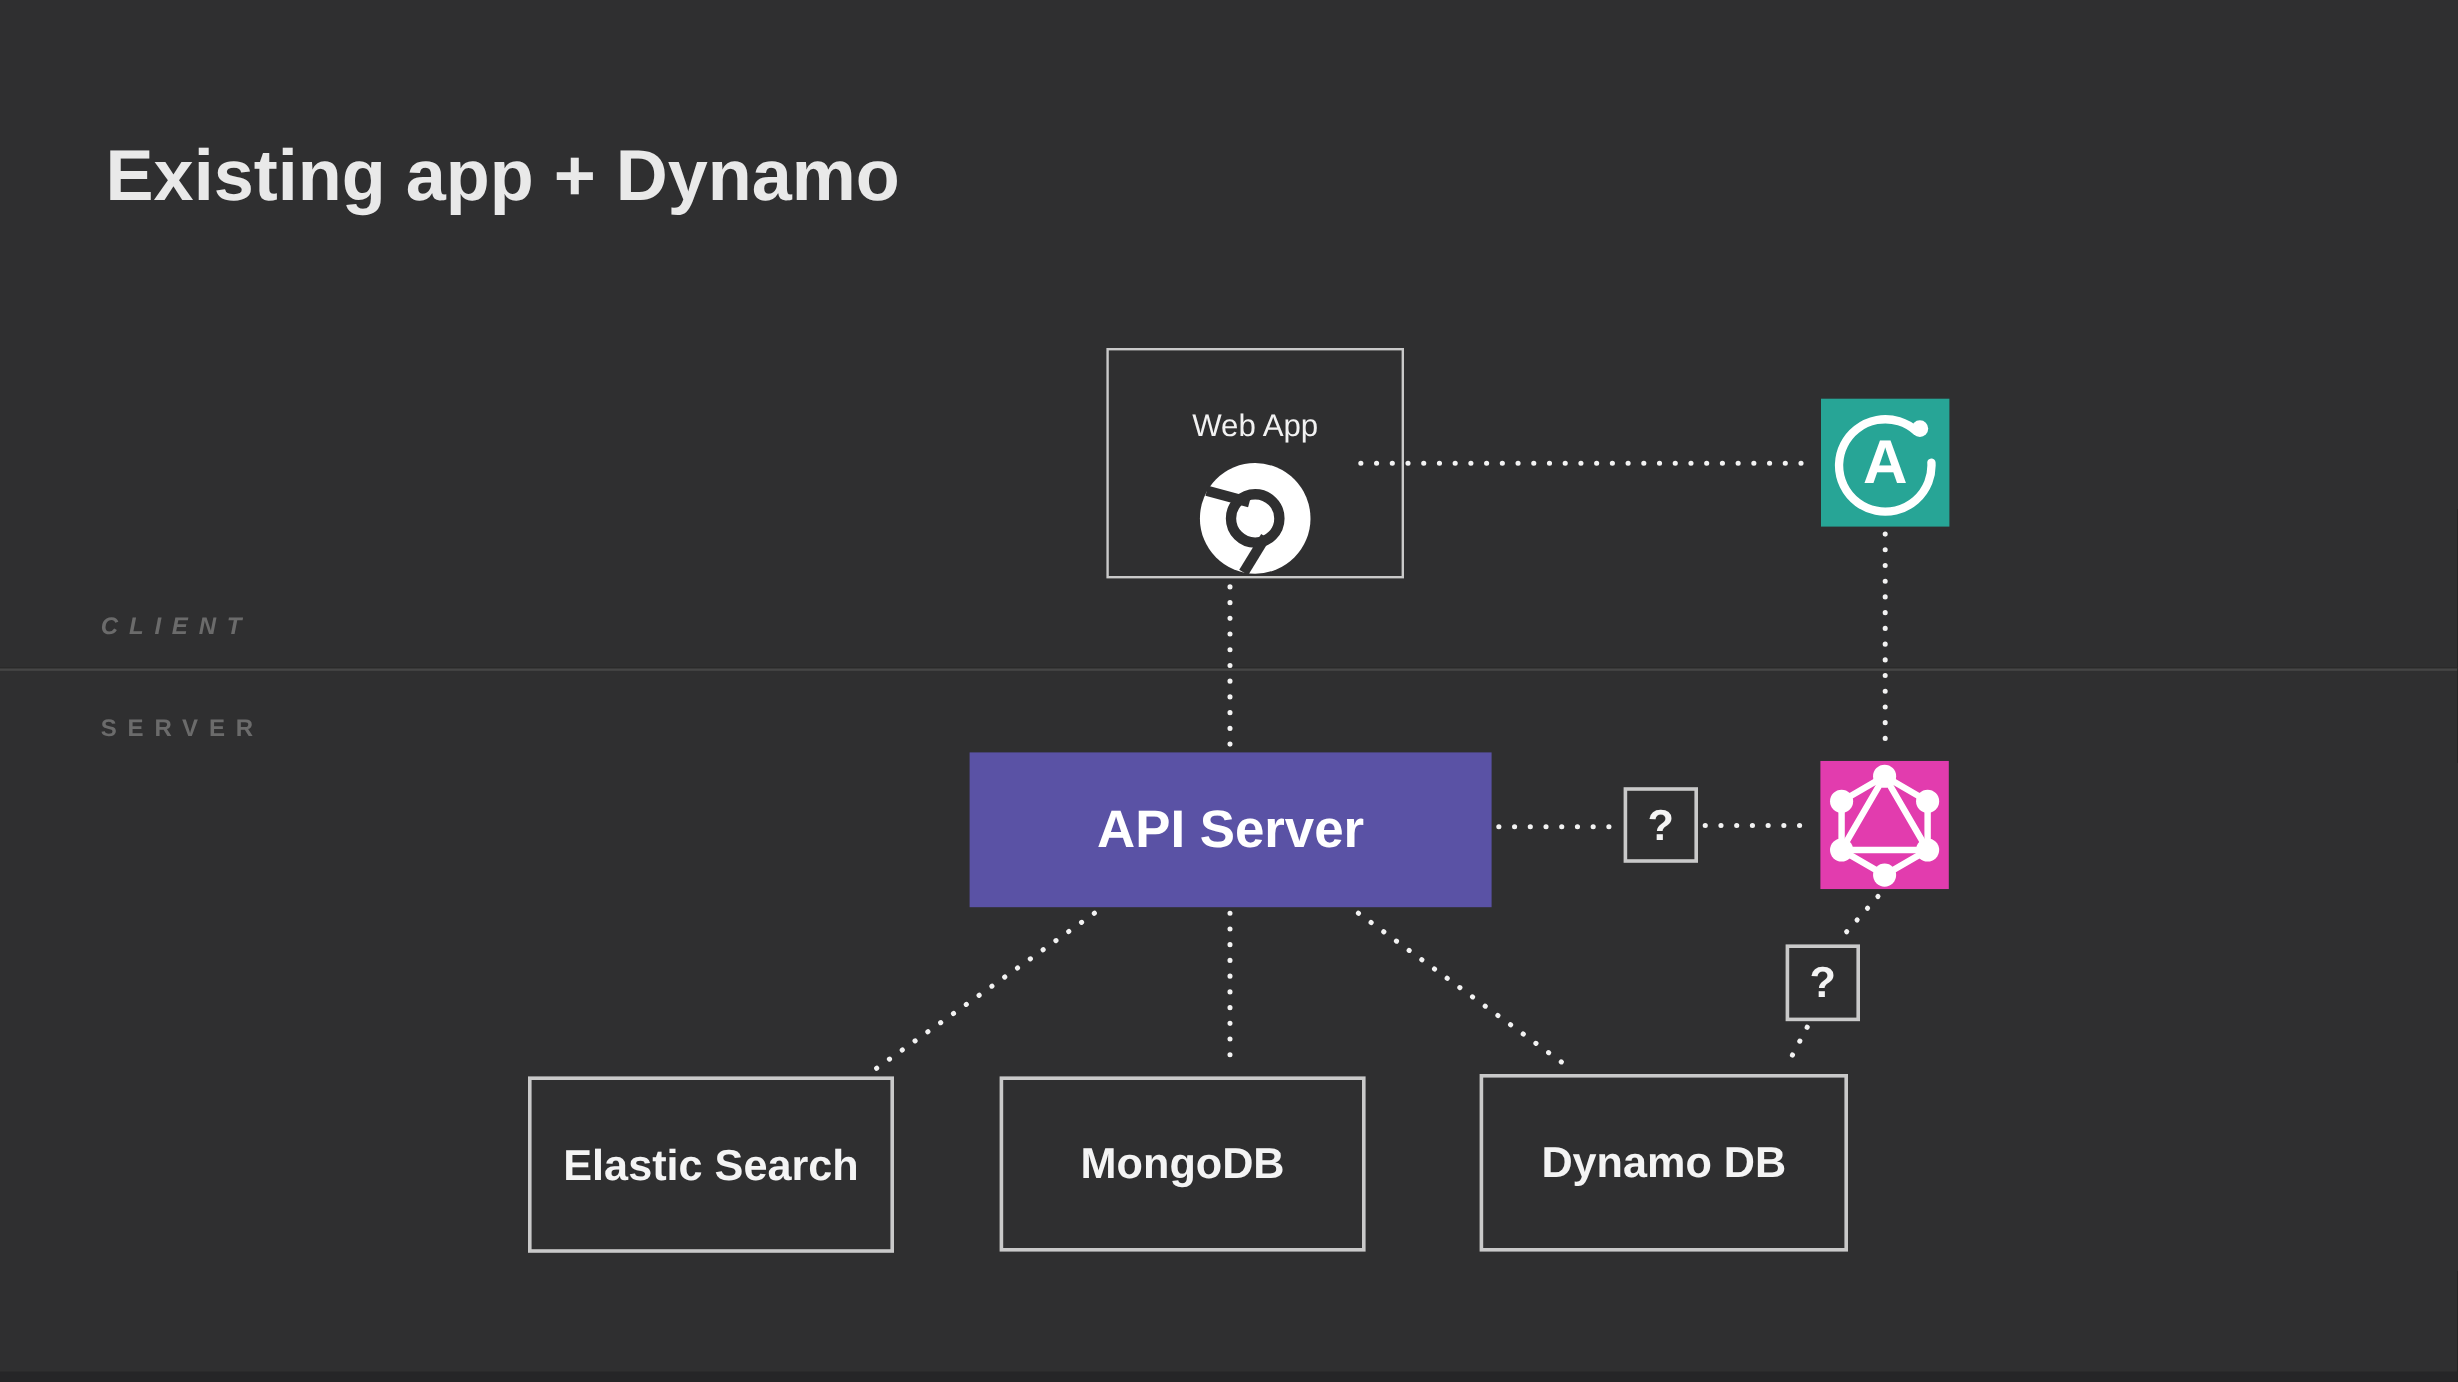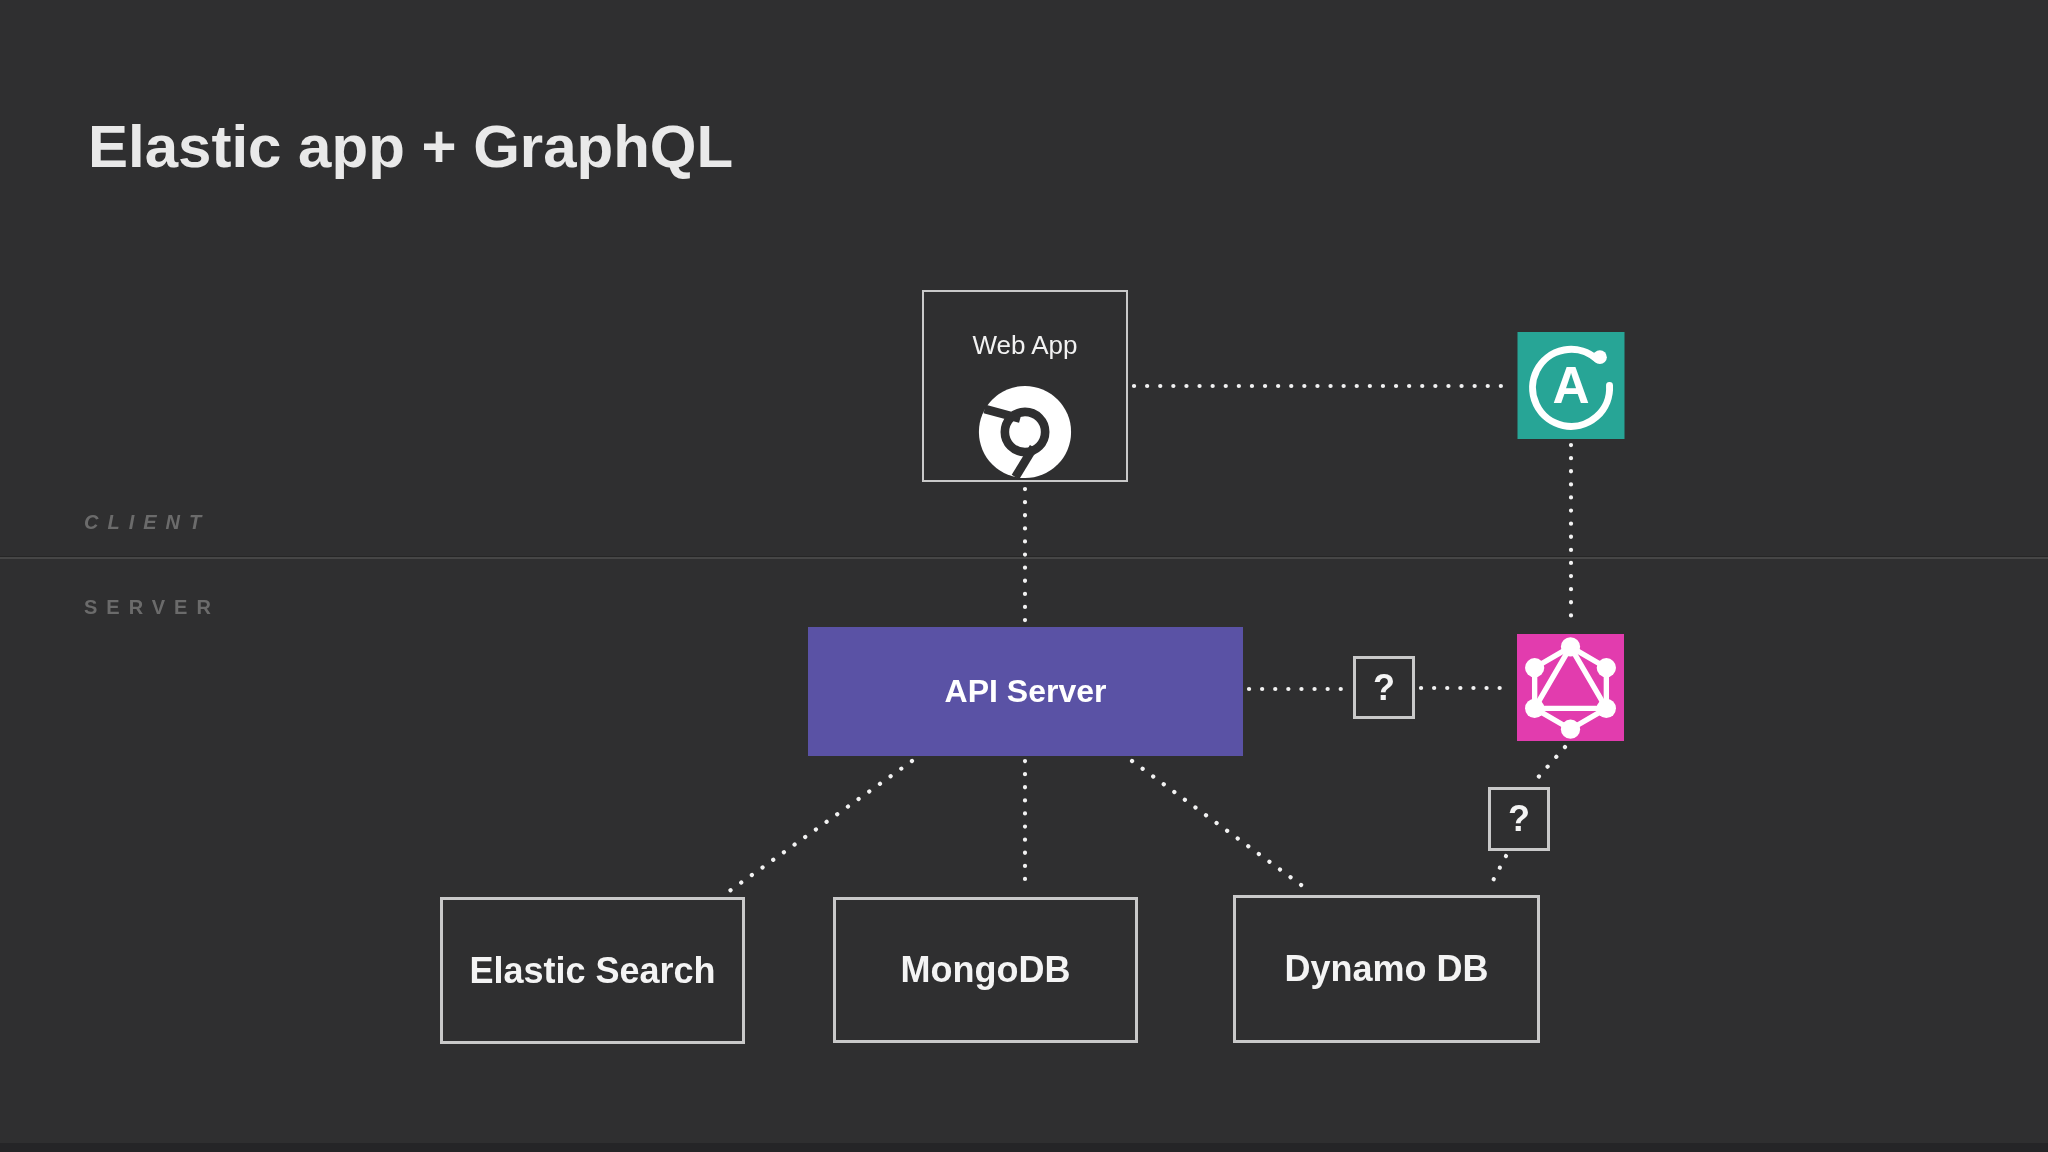--- a/index.html
+++ b/index.html
@@ -25,36 +25,36 @@
   .lane-label.client{top:511px;font-style:italic;}
   .lane-label.server{top:596px;}
   
   .node{position:absolute;box-sizing:border-box;z-index:2;}
   .outline-box{
     border:3px solid #C9C9C9;background:transparent;
     display:flex;align-items:center;justify-content:center;
     color:#F4F4F4;
   }
   .webapp-box{
-    left:922px;top:290px;width:206px;height:192px;
-    border-width:2px;flex-direction:column;justify-content:space-between;
+    left:922px;top:290px;width:248px;height:192px;
+    border-width:2px;flex-direction:column;justify-content:flex-end;
   }
   .webapp-label{margin-top:38px;font-size:26px;color:#F2F2F2;}
   .webapp-icon{margin-top:14px;}
   .db-box{font-size:36px;font-weight:700;}
   .elastic-box{left:440px;top:897px;width:305px;height:147px;}
   .mongo-box{left:833px;top:897px;width:305px;height:146px;}
   .dynamo-box{left:1233px;top:895px;width:307px;height:148px;}
   .qbox{font-size:36px;font-weight:600;color:#F4F4F4;}
   .qbox1{left:1353px;top:656px;width:62px;height:63px;}
   .qbox2{left:1488px;top:787px;width:62px;height:64px;}
   .api-box{
     left:808px;top:627px;width:435px;height:129px;
     display:flex;align-items:center;justify-content:center;
-    font-size:32px;font-weight:700;color:#FFFFFF;
+    font-size:44px;font-weight:700;color:#FFFFFF;
   }
   .icon-tile{
     display:flex;align-items:center;justify-content:center;
   }
   .apollo-tile{left:1516px;top:332px;width:110px;height:107px;}
   .graphql-tile{left:1516px;top:634px;width:109px;height:107px;}
   
   .edges{position:absolute;left:0;top:0;z-index:1;pointer-events:none;}
   .edges line{
     stroke:#F2F2F2;stroke-width:4.2;stroke-linecap:round;
@@ -63,21 +63,21 @@
   .bottom-strip{
     position:absolute;left:0;bottom:0;width:2048px;height:9px;
     background:#252527;z-index:3;
   }
 </style>
 </head>
 <body>
 
 <div id="stage">
 
-  <div class="slide-title">Elastic app + GraphQL</div>
+  <div class="slide-title">Existing app + Dynamo</div>
 
   <div class="lane-label client">CLIENT</div>
   <div class="lane-divider"></div>
   <div class="lane-label server">SERVER</div>
 
   <svg class="edges" width="2048" height="1152" viewBox="0 0 2048 1152">
     <line x1="1025" y1="489" x2="1025" y2="621"></line>
     <line x1="1134" y1="386" x2="1510" y2="386"></line>
     <line x1="1571" y1="445" x2="1571" y2="628"></line>
     <line x1="1249" y1="689" x2="1347" y2="689"></line>

